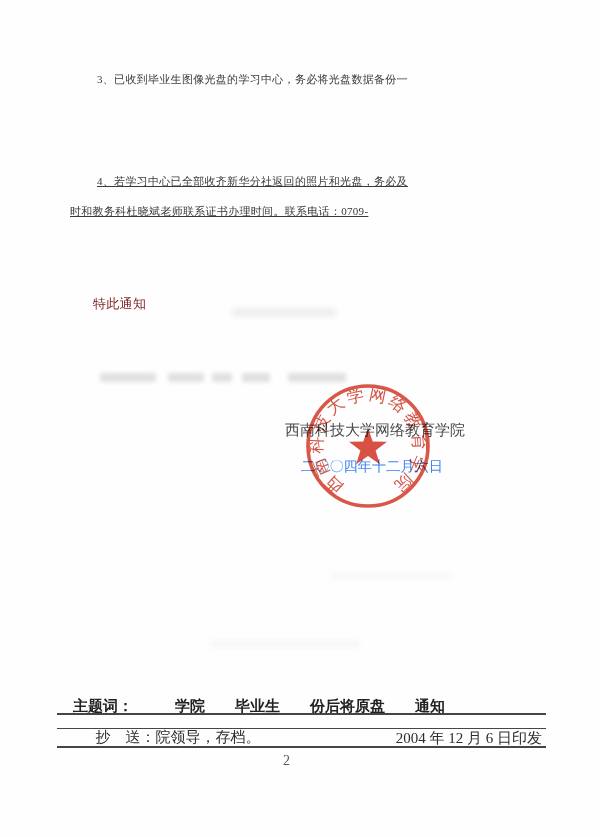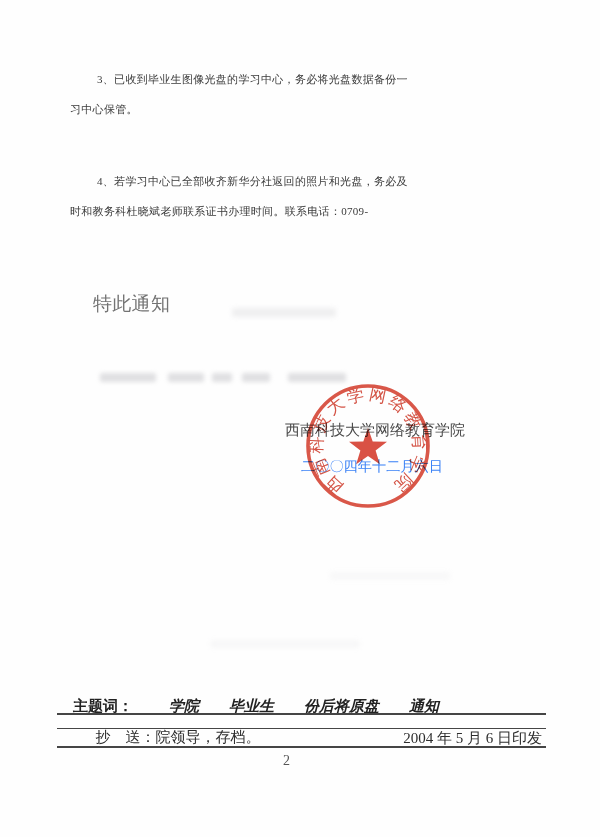--- a/index.html
+++ b/index.html
@@ -20,29 +20,29 @@
     left: 70px;
     width: 500px;
     font-size: 11px;
     letter-spacing: 0.3px;
     line-height: 30px;
     color: #3a3a3a;
   }
   .para .line { white-space: pre; }
   .para .line.indent { padding-left: 27px; }
   .p3 { top: 64px; }
-  .p4 { top: 166px; }
+  .p4 { top: 166px; text-decoration: underline; }
   .closing {
     position: absolute;
     left: 55px; top: 293px;
     padding-left: 38px;
-    font-size: 19px;
+    font-size: 13px;
     letter-spacing: 0.3px;
     line-height: 22px;
-    color: #737373;
+    color: #7f1d1d;
     white-space: pre;
   }
   
   .sig-org {
     position: absolute;
     left: 285px; top: 421px;
     font-size: 15px;
     color: #4a4a4a;
     white-space: pre;
   }
@@ -90,22 +90,22 @@
   .b3 { left: 330px; top: 572px; width: 120px; height: 8px; opacity: 0.12; }
   
   .footer {
     position: absolute;
     left: 57px; top: 696px;
     width: 489px; height: 52px;
     color: #2d2d2d;
   }
   .f-row { position: absolute; left: 0; width: 100%; padding-left: 16px; font-size: 15px; line-height: 15px; white-space: pre; }
   .f-row1 { top: 3px; font-weight: bold; color: #222; display: flex; gap: 30px; }
-  .f-row1 .term { display: inline-block; font-style: italic; }
-  .f-row1 .lbl { margin-right: 6px; }
+  .f-row1 .term { display: inline-block; }
+  .f-row1 .lbl { margin-right: 12px; }
   .f-row2 { top: 19px; }
   .f-row3 { top: 35px; }
   .f-row3 .date { position: absolute; right: 4px; top: 0; }
   .rule { position: absolute; left: 0; width: 100%; background: #454545; }
   .rule1 { top: 17px; height: 2px; }
   .rule2 { top: 31.5px; height: 1.5px; }
   .rule3 { top: 50px; height: 2px; }
   .page-number {
     position: absolute;
     left: 283px; top: 753px;
@@ -113,21 +113,20 @@
     color: #555;
   }
 </style>
 </head>
 <body>
 
 <div class="page">
 
   <div class="para p3">
     <div class="line indent">3、已收到毕业生图像光盘的学习中心，务必将光盘数据备份一</div>
-    <div class="line">习中心保管。</div>
   </div>
 
   <div class="para p4">
     <div class="line indent">4、若学习中心已全部收齐新华分社返回的照片和光盘，务必及</div>
     <div class="line">时和教务科杜晓斌老师联系证书办理时间。联系电话：0709-</div>
   </div>
 
   <div class="closing">特此通知</div>
 
   <div class="ghost-row">
@@ -160,20 +159,20 @@
       <span class="term">毕业生</span>
       <span class="term">份后将原盘</span>
       <span class="term">通知</span>
     </div>
     <div class="rule rule1"></div>
     <div class="f-row f-row2">
       <span>抄　送：</span><span>院领导，存档。</span>
     </div>
     <div class="rule rule2"></div>
     <div class="f-row f-row3">
-      <span class="date">2004 年 5 月 6 日印发</span>
+      <span class="date">2004 年 12 月 6 日印发</span>
     </div>
     <div class="rule rule3"></div>
   </div>
 
   <div class="page-number">2</div>
 
 </div>
 
 </body></html>

